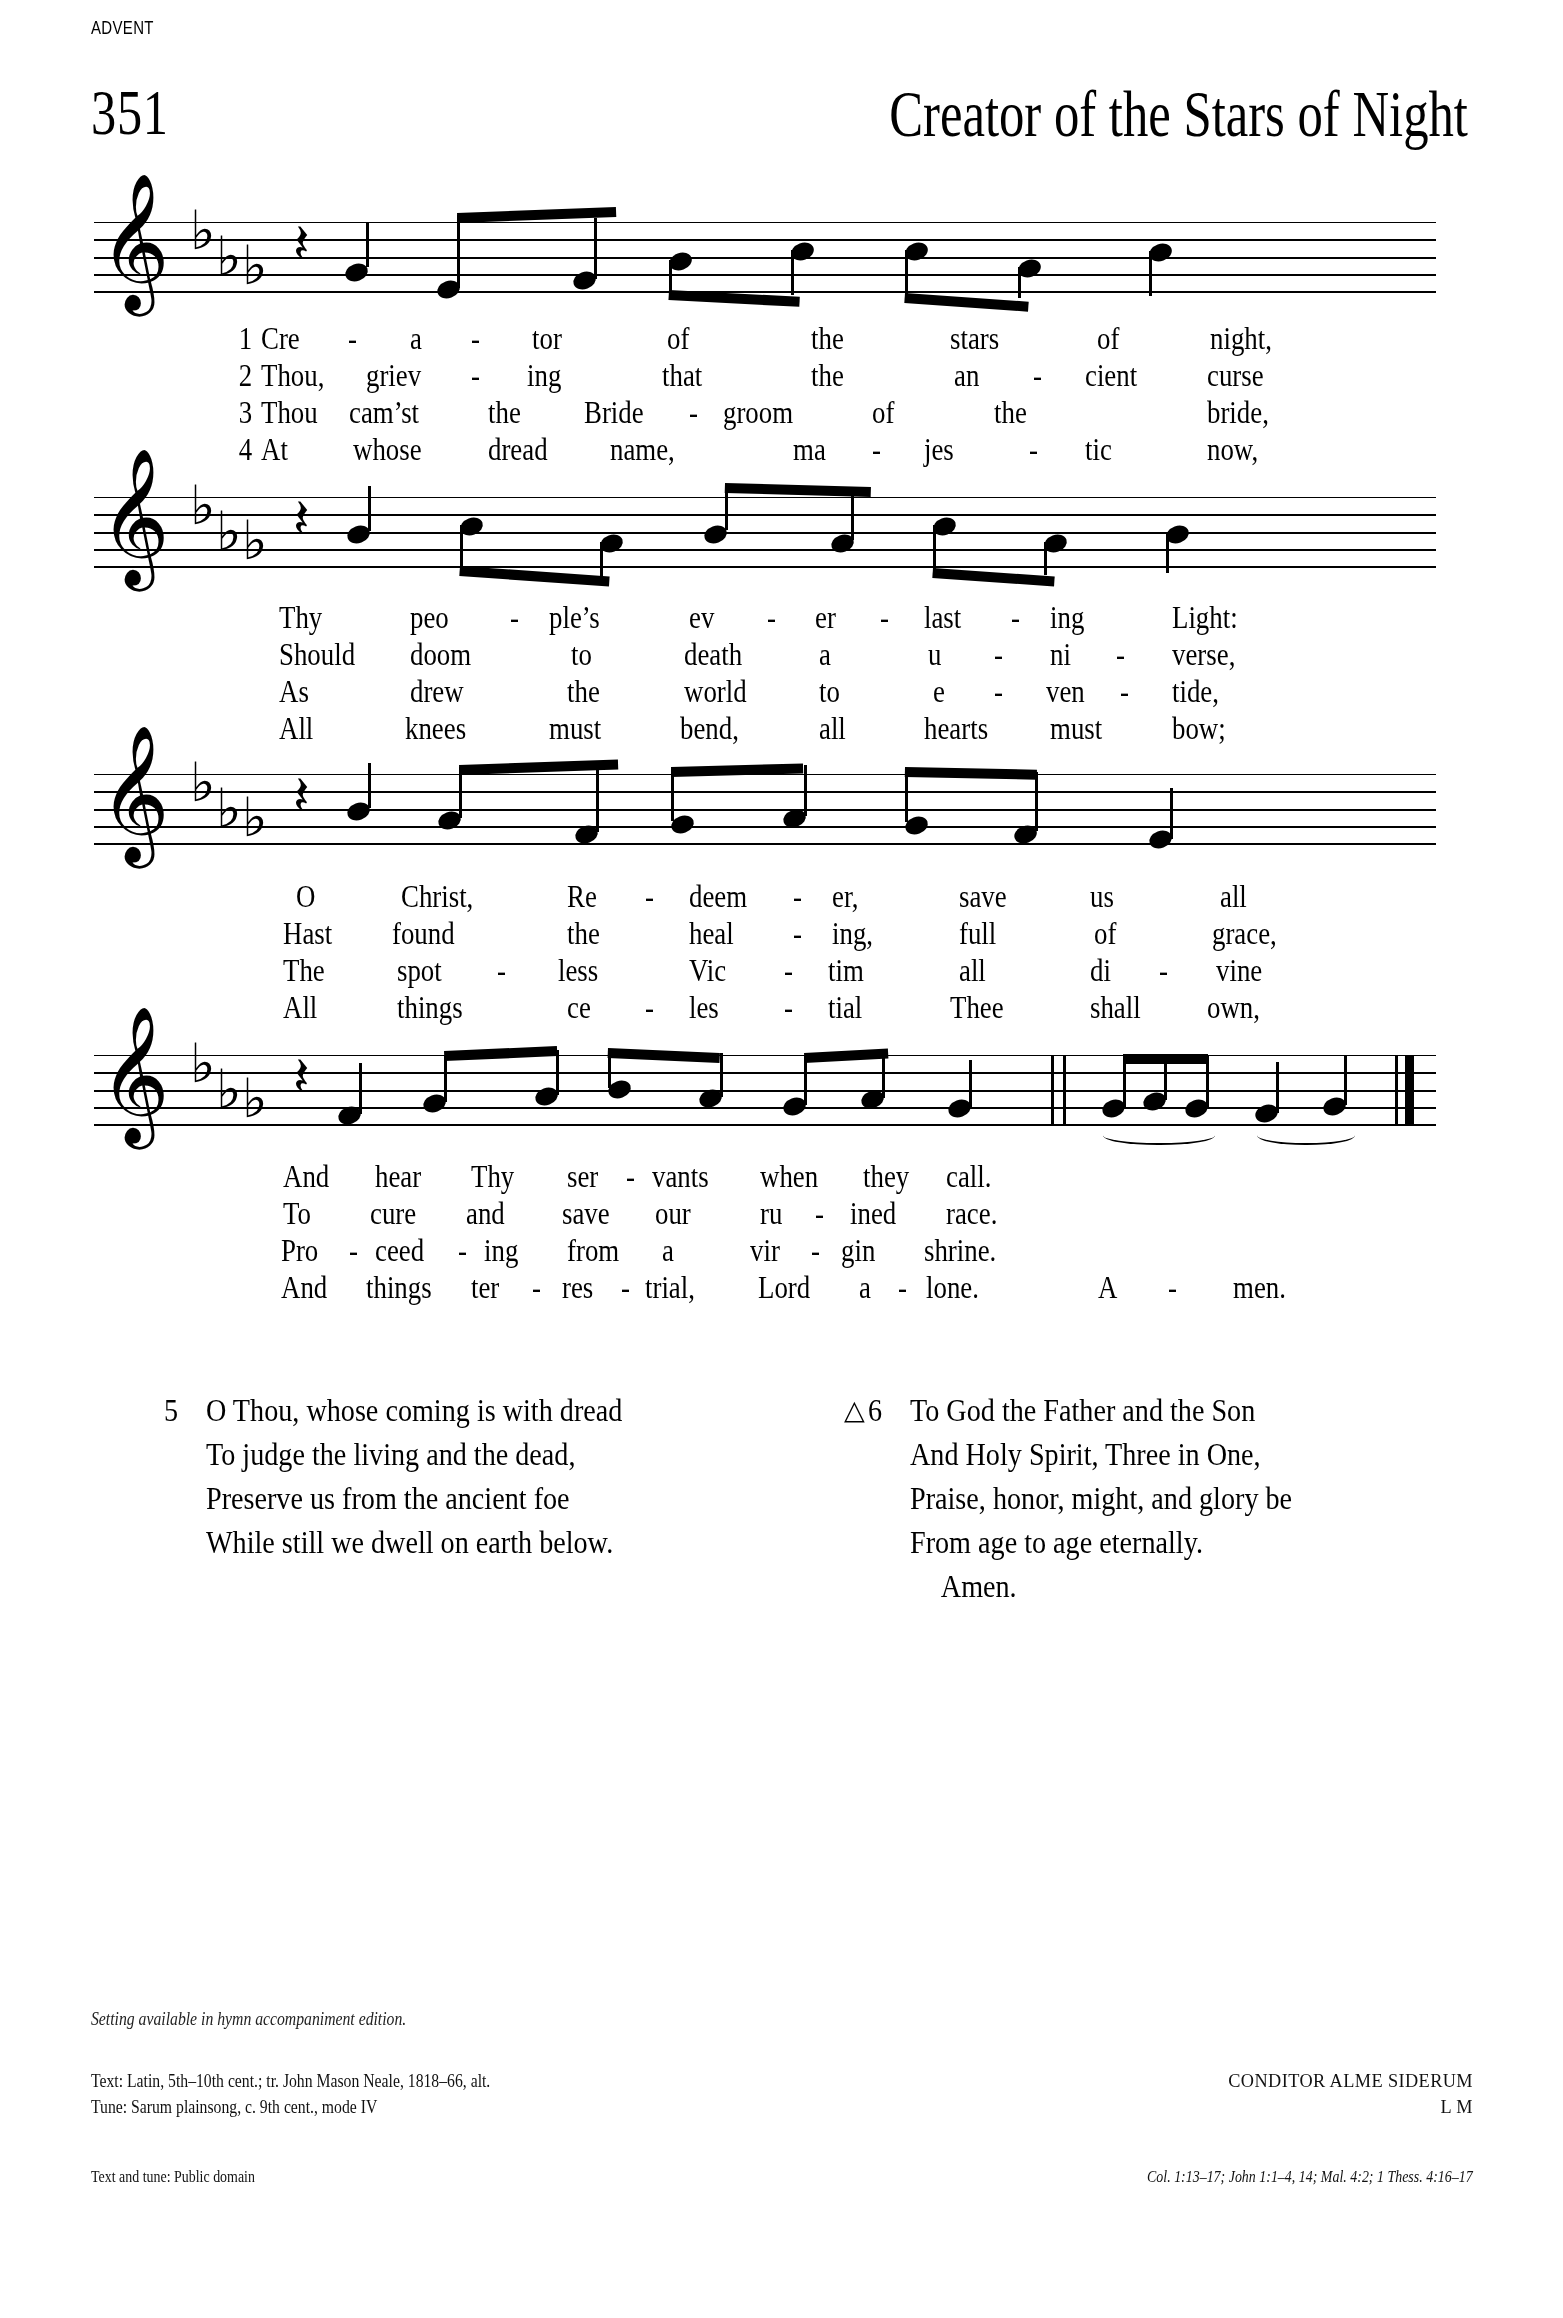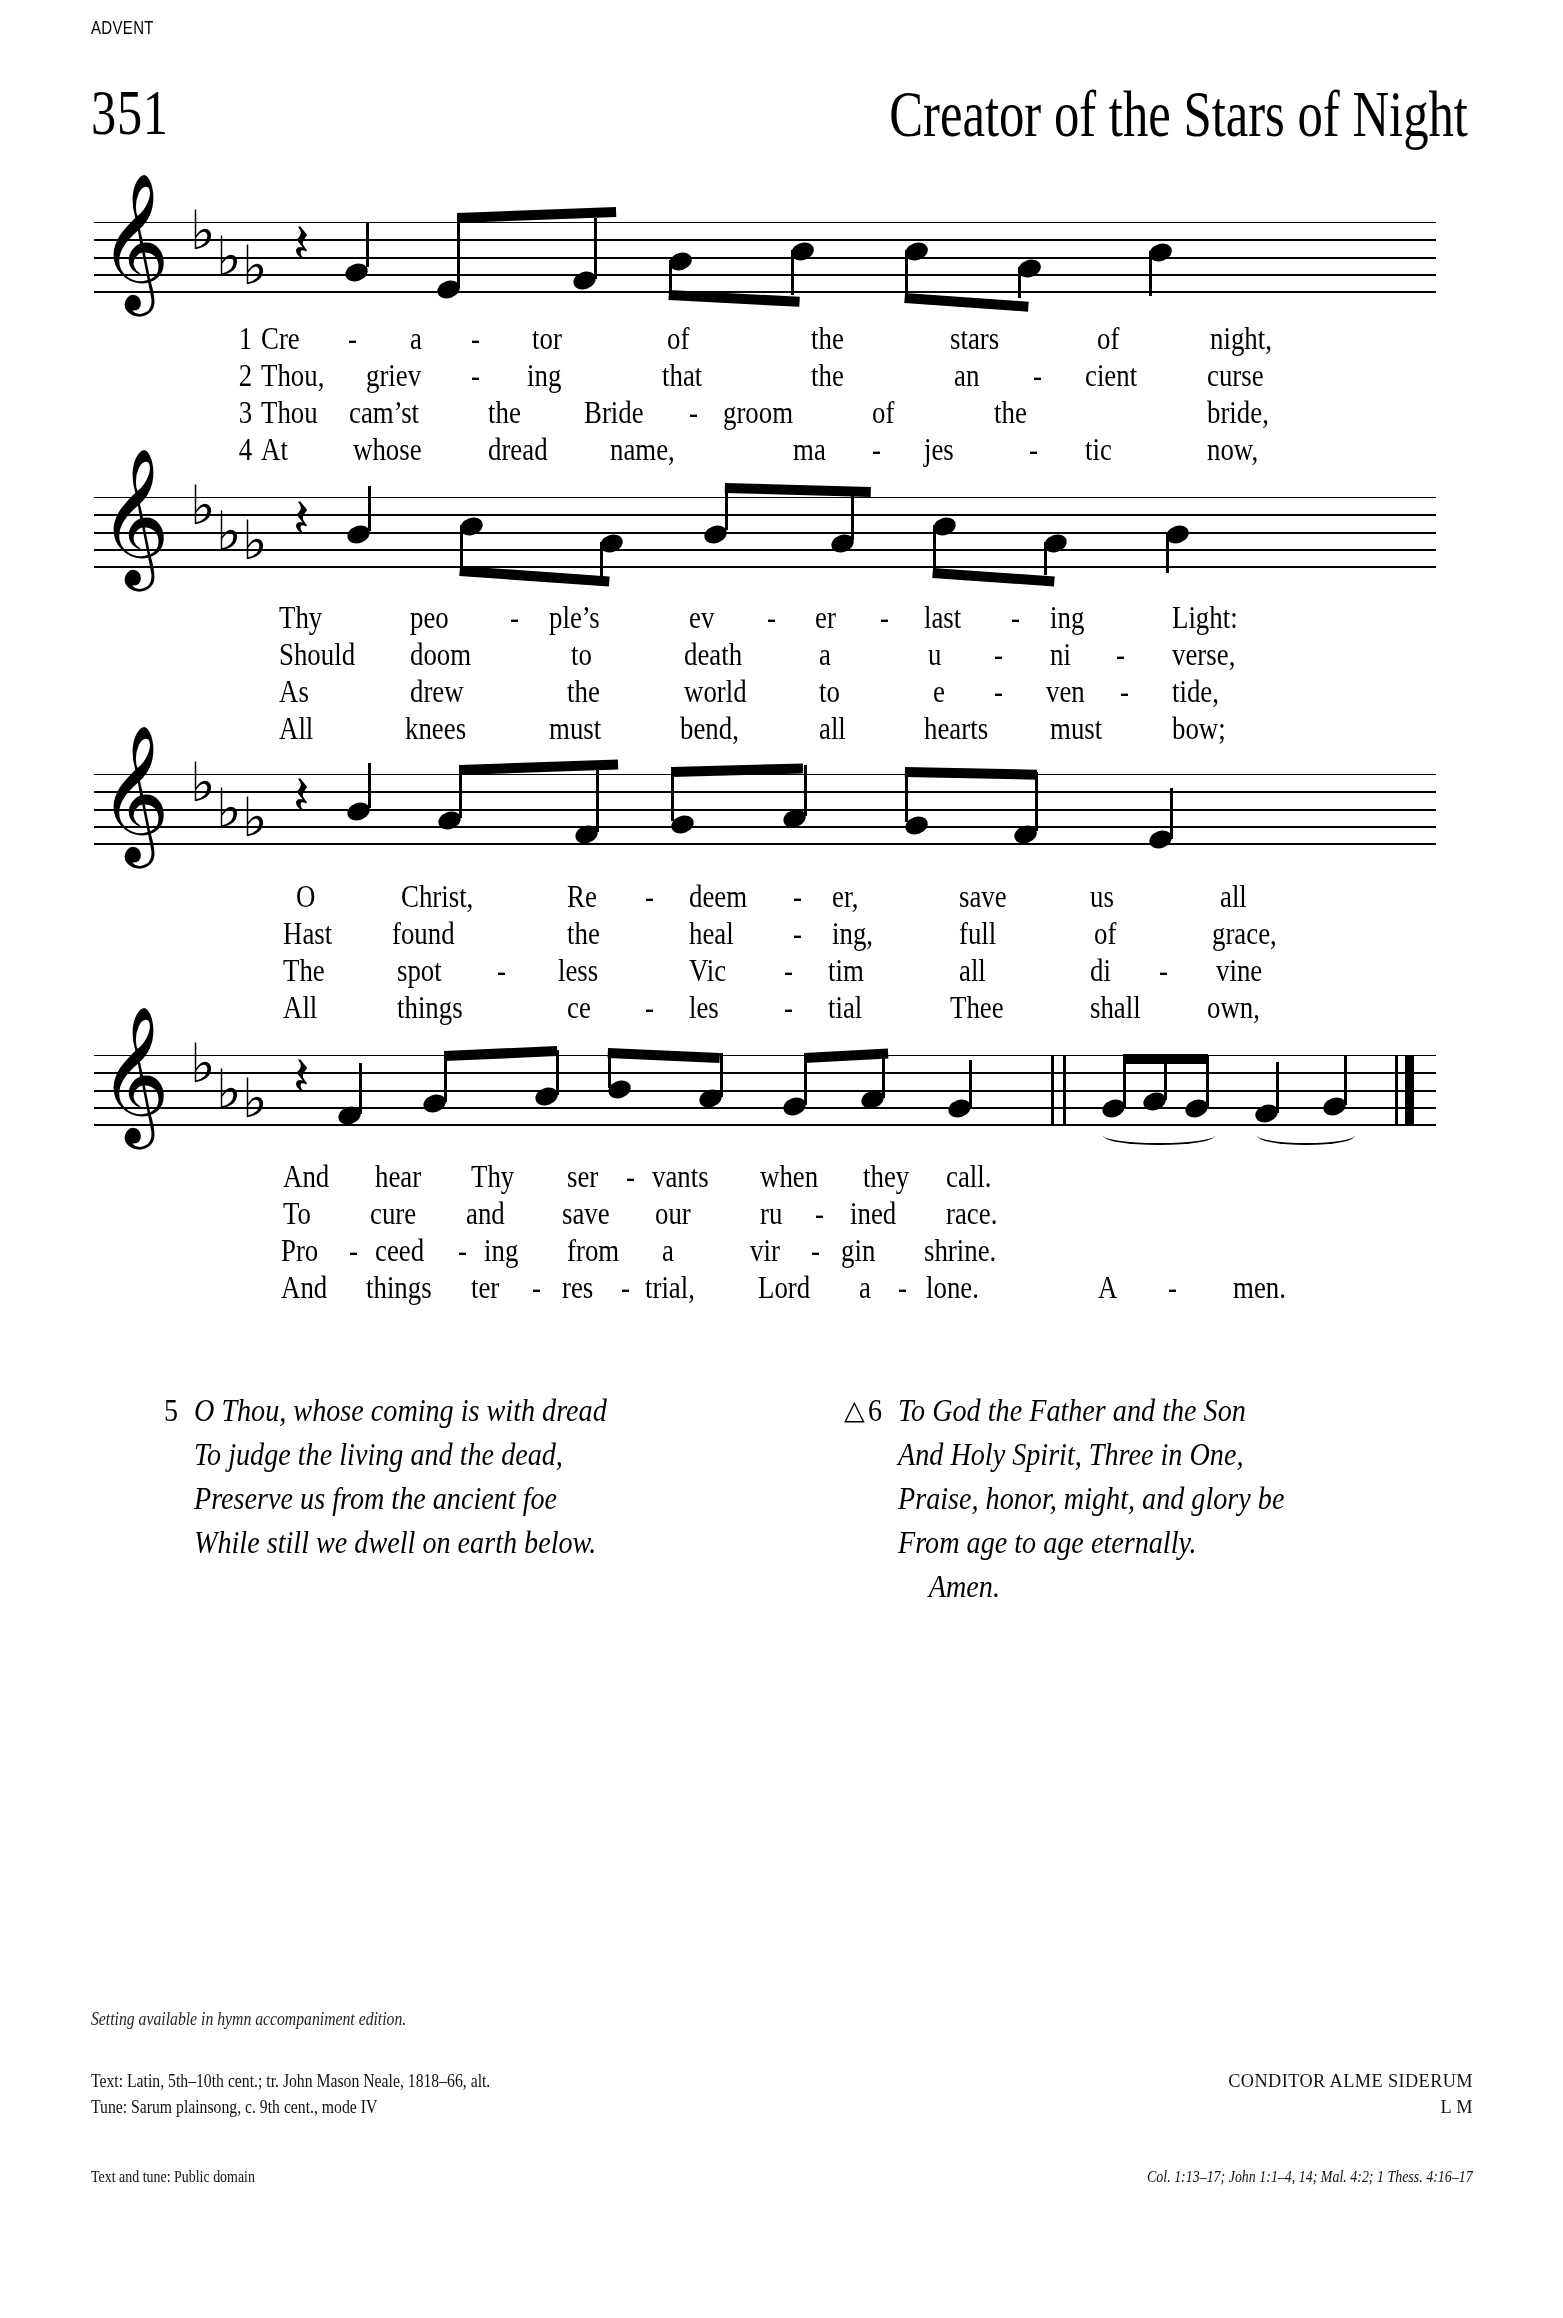--- a/index.html
+++ b/index.html
@@ -181,22 +181,21 @@
     font-family: "DejaVu Sans", sans-serif;
   }
   .stanza .num {
     position: absolute;
     left: -30px;
     top: 0;
     transform: scaleX(0.88);
     transform-origin: left top;
   }
   .stanza .lines {
-    margin-left: 0;
-    font-style: italic;
+    margin-left: 12px;
   }
   .stanza .ln2 {
     white-space: nowrap;
     transform: scaleX(0.88);
     transform-origin: left top;
     height: 44px;
   }
   .stanza .indent-amen {
     padding-left: 35px;
   }

